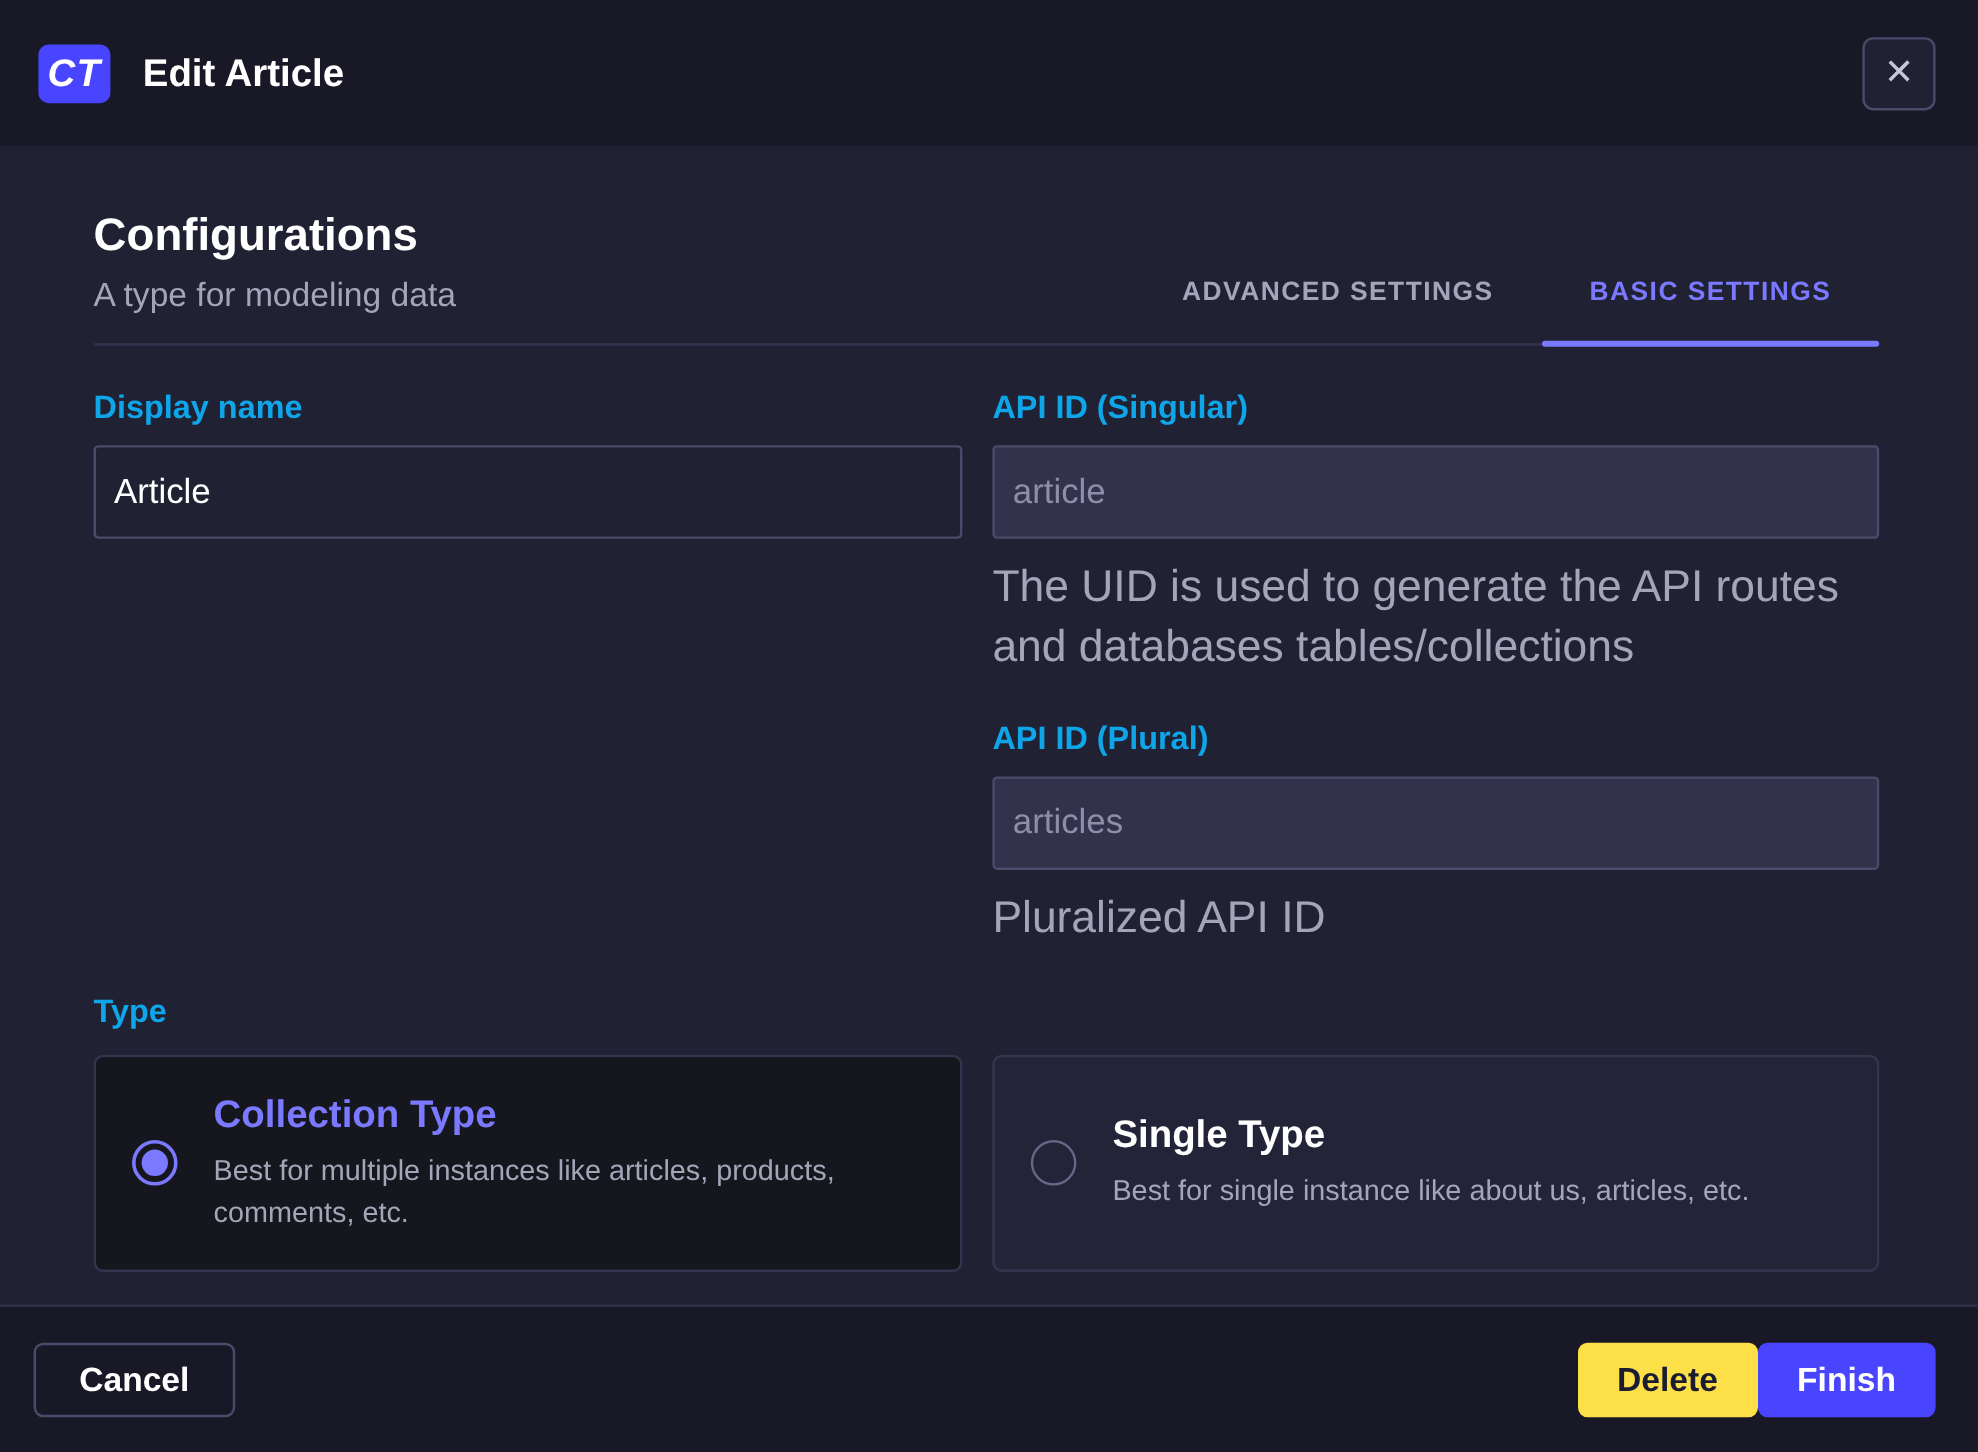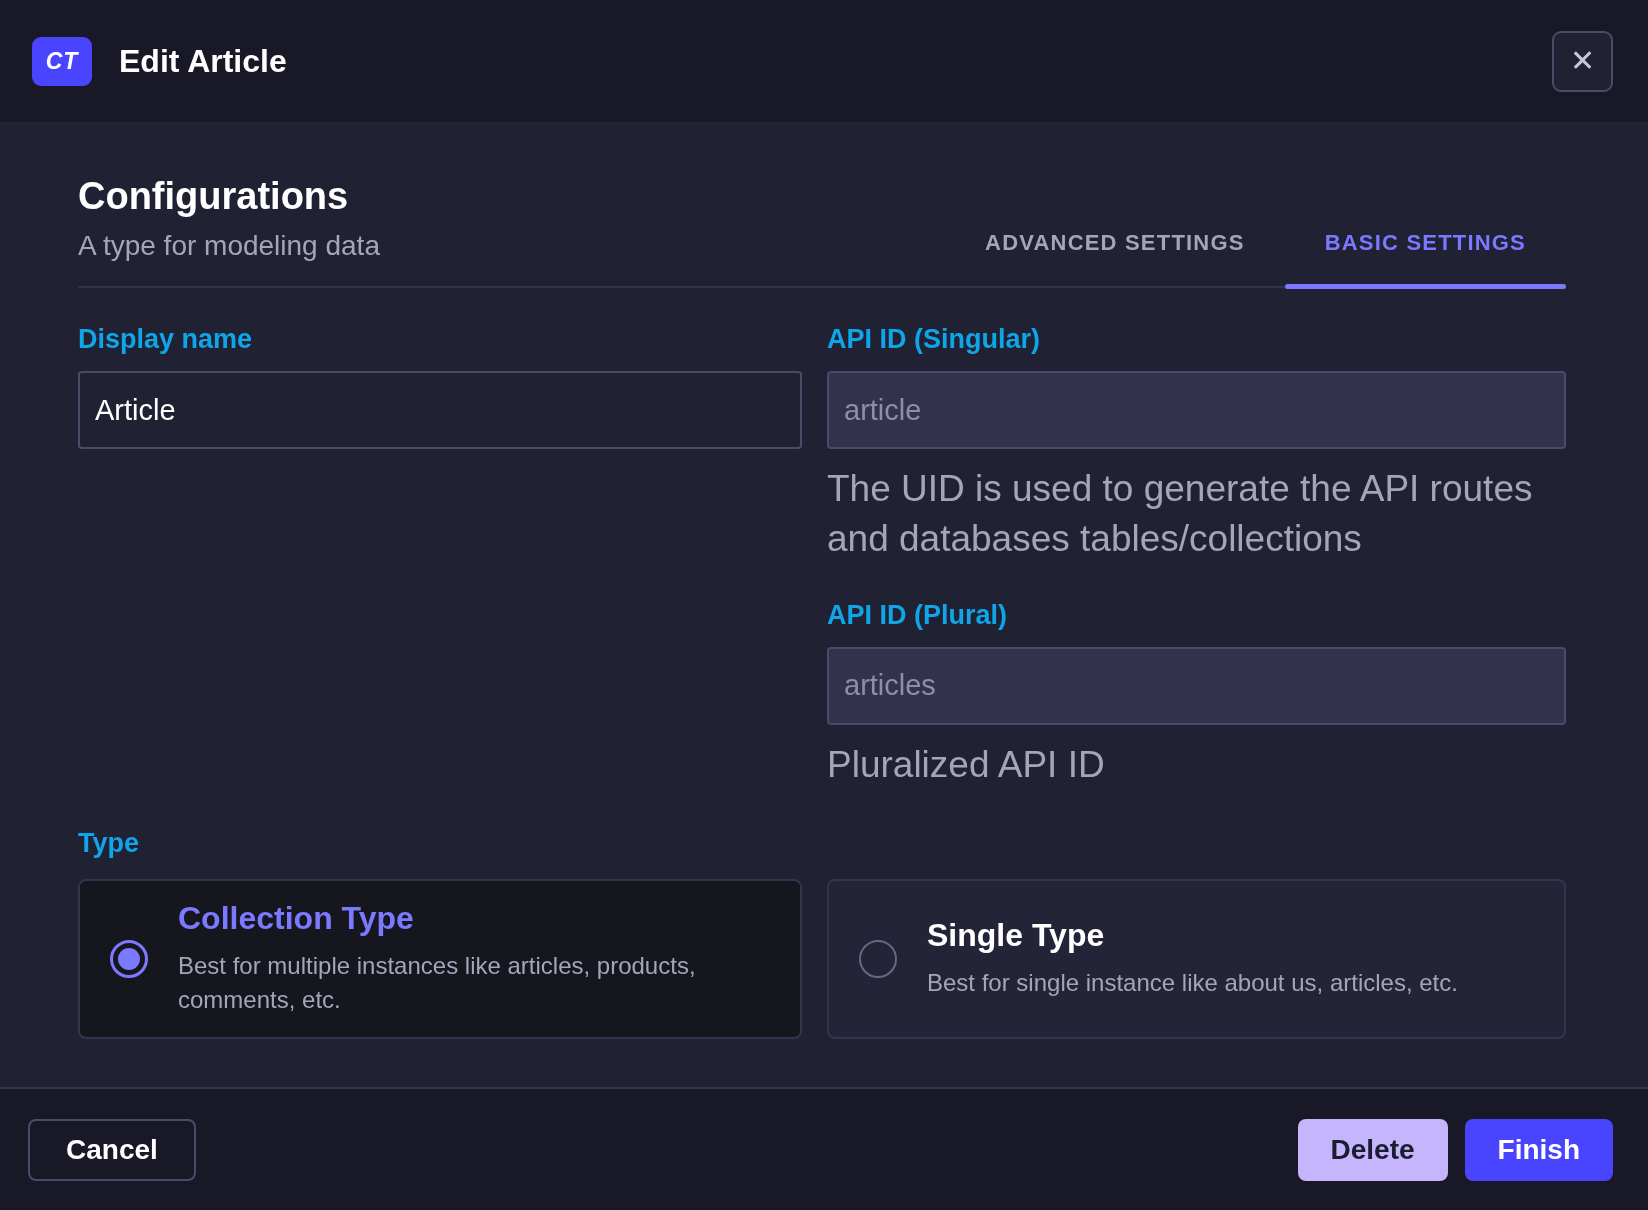--- a/index.html
+++ b/index.html
@@ -18,21 +18,21 @@
     height:123px; flex:0 0 123px;
     background:#181826;
     display:flex; align-items:center;
     padding:0 35px 0 32px;
     border-bottom:1px solid #26263b;
   }
   .ct-badge {
     width:60px; height:49px;
     background:#4945ff; border-radius:9px;
     color:#ffffff; font-weight:700; font-style:italic;
-    font-size:23px; letter-spacing:1px;
+    font-size:32px; letter-spacing:1px;
     display:flex; align-items:center; justify-content:center;
   }
   .header-title { margin-left:27px; font-size:32px; font-weight:700; color:#ffffff; }
   .close-btn {
     margin-left:auto;
     width:61px; height:61px;
     background:#212134;
     border:2px solid #4a4a6a; border-radius:9px;
     color:#c8c8d8; font-size:30px; line-height:1;
     display:flex; align-items:center; justify-content:center;
@@ -91,21 +91,21 @@
 
   
   .type-section { margin-top:38px; }
   .type-cards {
     display:grid;
     grid-template-columns:724px 739px;
     column-gap:25px;
     margin-top:20px;
   }
   .type-card {
-    height:160px; border-radius:8px;
+    height:181px; border-radius:8px;
     display:flex; align-items:center;
     padding:0 30px;
     cursor:pointer;
     border:2px solid #34344e;
   }
   .type-card.selected { background:#16161e; }
   .type-card.unselected { background:#242438; }
   .radio {
     width:38px; height:38px; border-radius:50%;
     flex-shrink:0; position:relative; cursor:pointer;
@@ -131,21 +131,21 @@
   }
   .btn {
     height:62px; border-radius:8px;
     font-size:28px; font-weight:700;
     font-family:"Liberation Sans", sans-serif;
     cursor:pointer; border:none;
     display:inline-flex; align-items:center; justify-content:center;
   }
   .btn-cancel { background:#181826; border:2px solid #4a4a6a; color:#ffffff; padding:0 36px; }
   .footer-spacer { flex:1; }
-  .btn-delete { background:#c4b5fd; color:#1c1c30; padding:0 33px; margin-right:17px; }
+  .btn-delete { background:#fde047; color:#1c1c30; padding:0 33px; }
   .btn-finish { background:#4945ff; color:#ffffff; padding:0 33px; }
 </style>
 </head>
 <body>
 
 <header class="modal-header">
   <div class="ct-badge">CT</div>
   <h1 class="header-title">Edit Article</h1>
   <button class="close-btn">
     <span>✕</span>

